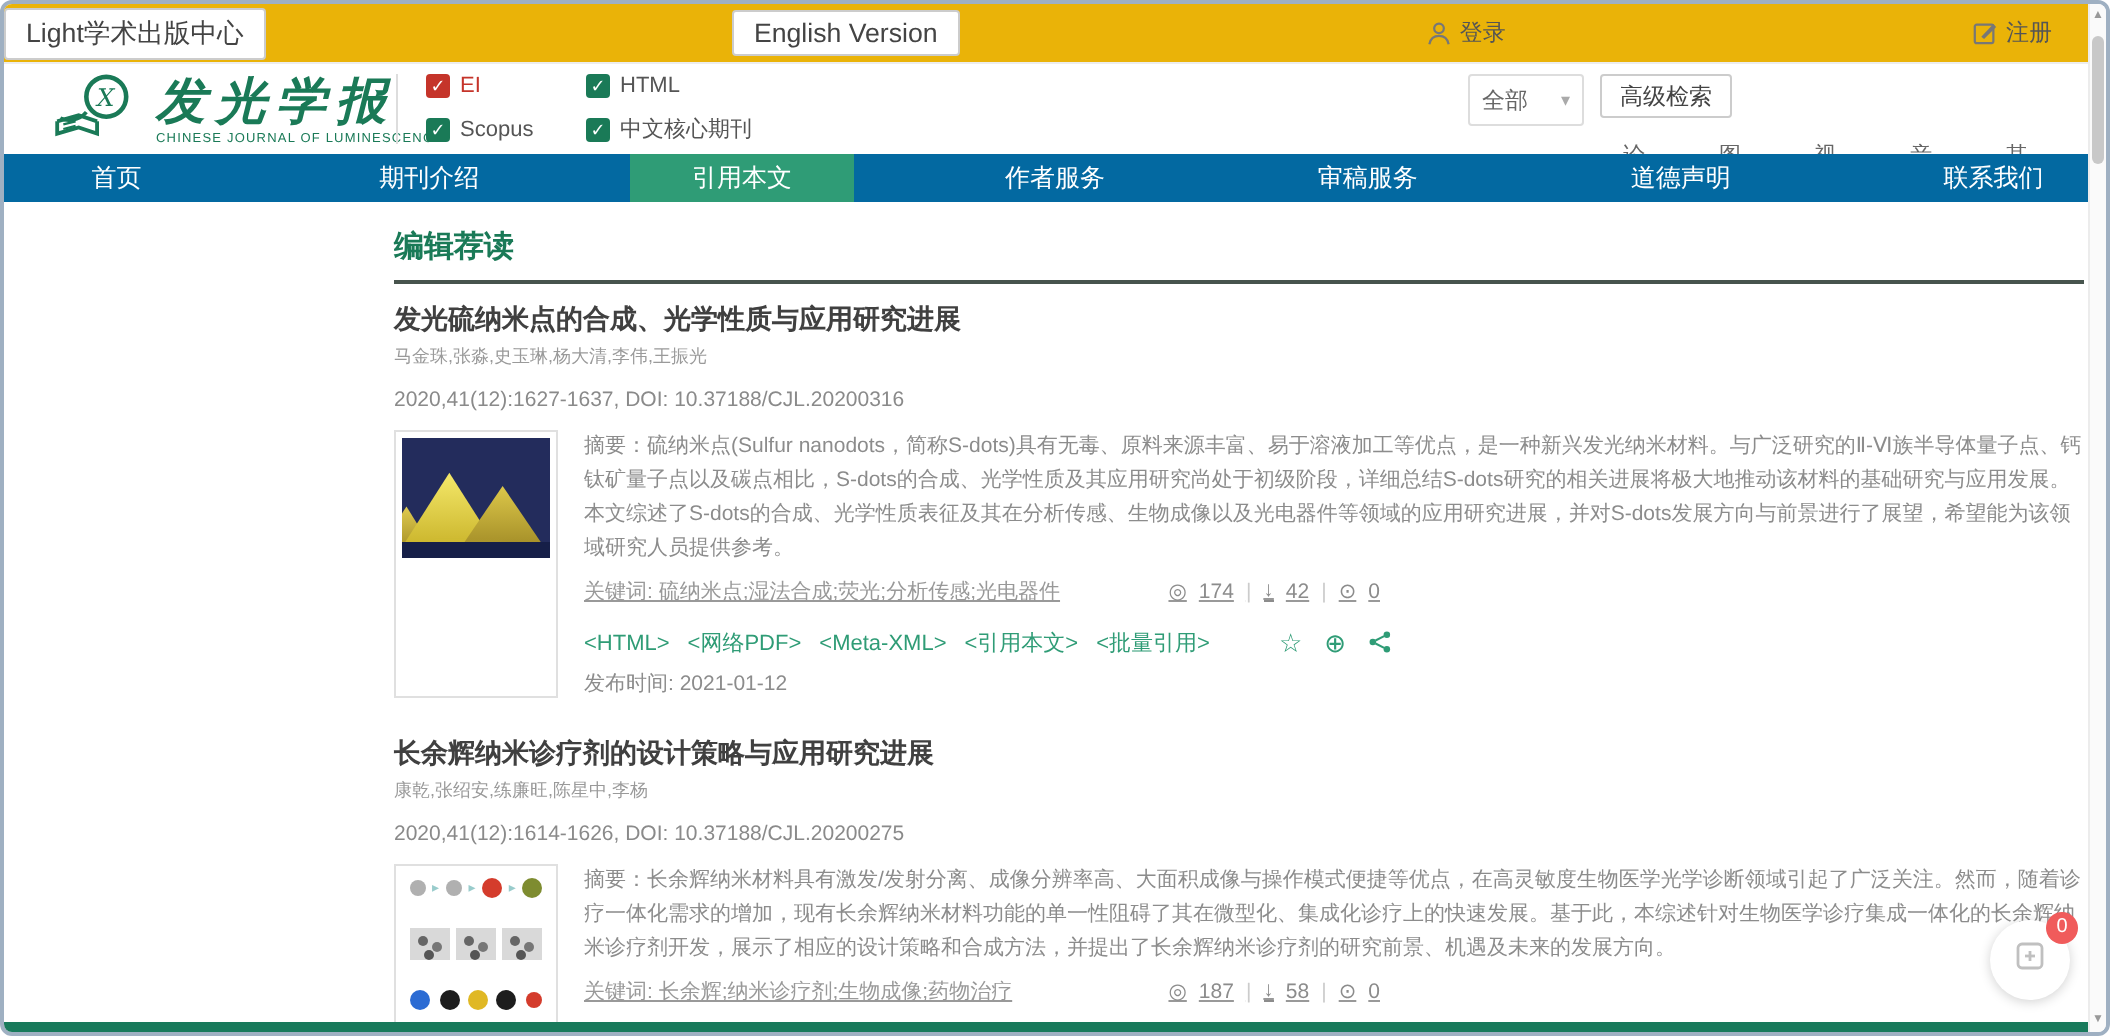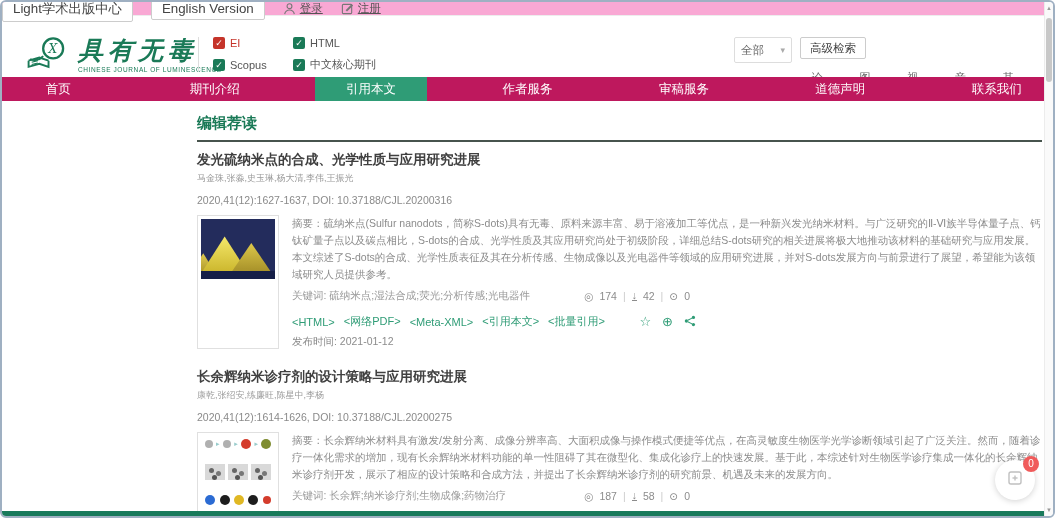--- a/index.html
+++ b/index.html
@@ -1,22 +1,22 @@
 <!DOCTYPE html>
 <html><head>
 <meta charset="utf-8">
 <style>
   * { box-sizing: border-box; margin: 0; padding: 0; }
   body { margin: 0; background: #fff; font-family: "Liberation Sans", "DejaVu Sans", sans-serif; }
   .frame { position: relative; width: 1055px; height: 518px; border: 2px solid #9fb0c2; border-radius: 6px; overflow: hidden; background: #fff; }
 
   
-  .topbar { position: absolute; top: 0; left: 0; right: 9px; height: 14px; background: #f9a8d4; border-bottom: 1px solid #ededed; display: flex; align-items: center; justify-content: flex-start; gap: 18px; padding-right: 18px; font-size: 11.5px; color: #555; }
+  .topbar { position: absolute; top: 0; left: 0; right: 9px; height: 30px; background: #eab308; border-bottom: 1px solid #ededed; display: flex; align-items: center; justify-content: space-between; gap: 18px; padding-right: 18px; font-size: 11.5px; color: #555; }
   .tb-btn { border: 1px solid #ccc; border-radius: 2px; padding: 3px 10px; color: #444; cursor: pointer; background: #fff; }
-  .tb-link { display: flex; align-items: center; gap: 4px; cursor: pointer; color: #555; text-decoration: underline; }
+  .tb-link { display: flex; align-items: center; gap: 4px; cursor: pointer; color: #555; }
   .tb-link svg { display: block; }
 
   
   .header { position: absolute; top: 31px; left: 0; right: 9px; height: 44px; background: #fff; }
   .logo-wrap { position: absolute; left: 22px; top: 1px; display: flex; align-items: center; gap: 8px; cursor: pointer; }
   .logo-names { display: flex; flex-direction: column; }
   .logo-cn { font-family: "DejaVu Serif", serif; font-style: italic; font-weight: bold; font-size: 25px; letter-spacing: 5px; color: #1a7a57; line-height: 1; }
   .logo-en { font-size: 6.5px; color: #1a7a57; letter-spacing: 0.6px; margin-top: 3px; }
   .badges { position: absolute; left: 196px; top: 4px; border-left: 1px solid #ddd; padding-left: 14px; display: grid; grid-template-columns: 62px auto; grid-row-gap: 8px; grid-column-gap: 18px; font-size: 11px; color: #555; }
   .badge { display: flex; align-items: center; gap: 5px; cursor: pointer; }
@@ -33,38 +33,38 @@
   .search-box input::placeholder { color: #bbb; }
   .mag { position: absolute; right: 6px; top: 5px; cursor: pointer; }
   .adv-btn { height: 22px; border: 1px solid #ccc; border-radius: 2px; background: #fff; font-size: 11.5px; color: #444; padding: 0 9px; cursor: pointer; white-space: nowrap; }
   .radio-row { display: flex; gap: 13px; margin-top: 7px; margin-left: 64px; font-size: 11px; color: #666; }
   .radio-item { display: flex; align-items: center; gap: 4px; cursor: pointer; }
   .rdo { width: 10px; height: 10px; border-radius: 50%; border: 1px solid #bbb; position: relative; background: #fff; }
   .rdo.on { border-color: #555; }
   .rdo.on::after { content: ""; position: absolute; left: 2px; top: 2px; width: 4px; height: 4px; border-radius: 50%; background: #444; }
 
   
-  .navbar { position: absolute; top: 75px; left: 0; right: 0; height: 24px; background: #be185d; display: flex; gap: 44px; }
+  .navbar { position: absolute; top: 75px; left: 0; right: 0; height: 24px; background: #0369a1; display: flex; gap: 44px; }
   .nav-item { flex: 1; text-align: center; line-height: 24px; color: #fff; font-size: 12.5px; cursor: pointer; }
   .nav-item.active { background: #2f9c76; }
 
   
   .content { position: absolute; top: 99px; left: 195px; width: 845px; padding-top: 13px; }
   .section-head { border-bottom: 2px solid #47544d; padding-bottom: 7px; }
   .section-title { color: #1a7a57; font-size: 15px; font-weight: bold; font-family: Liberation Serif, serif; }
   .article { margin-top: 9px; }
   .article + .article { margin-top: 19px; }
   .a-title { font-size: 13.5px; color: #404040; font-weight: bold; cursor: pointer; }
   .a-authors { font-size: 9px; color: #9a9a9a; margin-top: 3px; }
   .a-meta { font-size: 10.5px; color: #8a8a8a; margin-top: 9px; }
   .a-row { display: flex; margin-top: 9px; }
   .thumb { flex: none; border: 1px solid #e0e0e0; padding: 3px; background: #fff; cursor: pointer; }
   .a-right { flex: 1; margin-left: 13px; min-width: 0; }
   .a-abs { font-size: 10.5px; color: #8c8c8c; line-height: 1.62; }
-  .kw-row { display: flex; align-items: center; margin-top: 6px; font-size: 10.5px; color: #999; }
+  .kw-row { display: flex; align-items: center; margin-top: 6px; font-size: 10.5px; color: #999; text-decoration: underline; }
   .stats { display: flex; align-items: center; gap: 6px; color: #8c8c8c; margin-left: auto; margin-right: 352px; font-size: 10.5px; white-space: nowrap; }
   .stats .sep { color: #ccc; }
   .icon-dl { display: inline-block; border-bottom: 1px solid currentColor; line-height: 0.85; }
   .links-row { display: flex; align-items: center; gap: 9px; margin-top: 11px; font-size: 11px; color: #2f9c76; }
   .a-link { cursor: pointer; white-space: nowrap; }
   .fav-icons { margin-left: auto; margin-right: 346px; display: flex; align-items: center; gap: 11px; color: #2f9c76; }
   .fav-icons span { cursor: pointer; font-size: 13px; line-height: 1; }
   .a-time { margin-top: 6px; font-size: 10.5px; color: #8c8c8c; }
 
   
@@ -132,21 +132,21 @@
       <span><svg width="46" height="38" viewBox="0 0 60 48">
         <g fill="none" stroke="#1a7a57" stroke-width="3">
           <circle cx="38" cy="18" r="13"></circle>
           <path d="M6 34 L20 30 L32 34 M6 34 L6 42 L20 38 L32 42 L32 34" stroke-width="2.5"></path>
           <path d="M10 36 L18 34 M10 39 L18 37" stroke-width="1.5"></path>
           <path d="M25 28 C20 34 12 34 8 32" stroke-width="2.5"></path>
         </g>
         <text x="32" y="24" font-size="16" font-family="DejaVu Serif, serif" font-style="italic" fill="#1a7a57">X</text>
       </svg></span>
       <div class="logo-names">
-        <span class="logo-cn">具有无毒</span>
+        <span class="logo-cn">发光学报</span>
         <span class="logo-en">CHINESE JOURNAL OF LUMINESCENCE</span>
       </div>
     </div>
 
     <div class="badges">
       <div class="badge">
         <span class="cb cb-red">✓</span>
         <span class="ei-label">EI</span>
       </div>
       <div class="badge">

